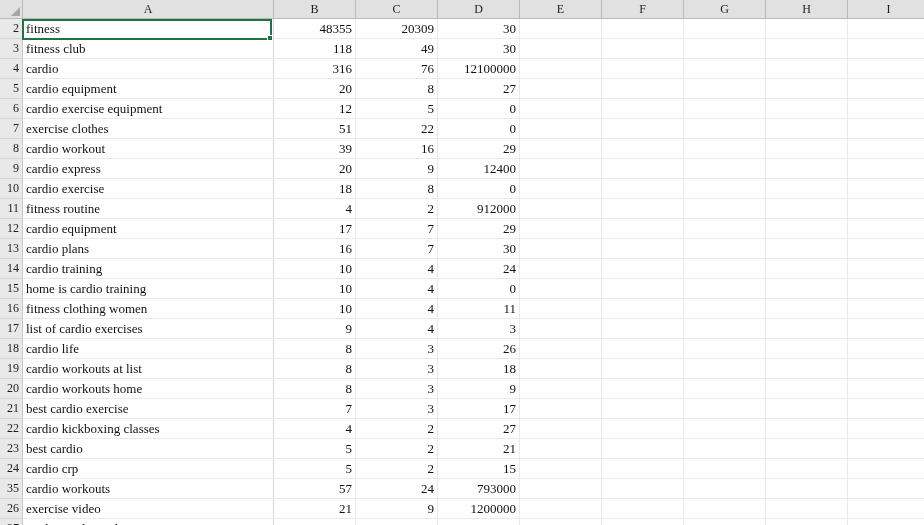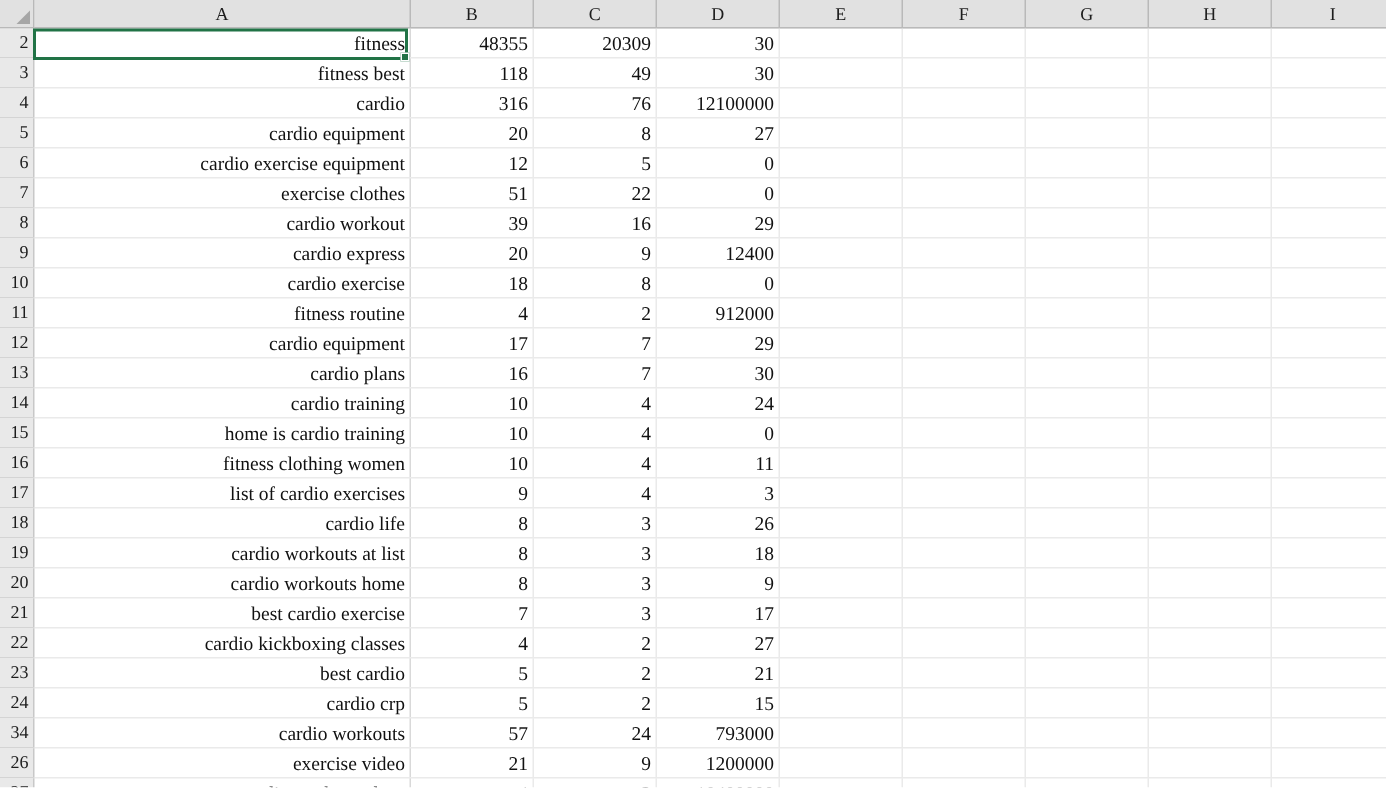--- a/index.html
+++ b/index.html
@@ -90,21 +90,21 @@
     border-right: 1px solid #eaeaea;
     border-bottom: 1px solid #eaeaea;
     font-size: 13px;
     color: #111111;
     line-height: 19px;
     white-space: nowrap;
     overflow: hidden;
     background: #ffffff;
     font-family: "Liberation Serif", serif;
   }
-  td.cell.txt { text-align: right; }
+  td.cell.txt { text-align: left; }
   td.cell.num { text-align: right; }
   td.cell.blank { color: transparent; }
 
   td.c-a { width: 250px; border-right: 1px solid #d9d9d9; }
   td.c-b, td.c-c, td.c-d { width: 81px; }
   td.c-e, td.c-f, td.c-g, td.c-h { width: 81px; }
   td.c-i { width: 81px; border-right: none; }
 
   th.h-a { width: 250px; }
   th.h-b, th.h-c, th.h-d,
@@ -164,21 +164,21 @@
           <td class="cell c-c num">20309</td>
           <td class="cell c-d num">30</td>
           <td class="cell c-e num blank"></td>
           <td class="cell c-f num blank"></td>
           <td class="cell c-g num blank"></td>
           <td class="cell c-h num blank"></td>
           <td class="cell c-i num blank"></td>
         </tr>
         <tr>
           <td class="row-head">3</td>
-          <td class="cell c-a txt">fitness best</td>
+          <td class="cell c-a txt">fitness club</td>
           <td class="cell c-b num">118</td>
           <td class="cell c-c num">49</td>
           <td class="cell c-d num">30</td>
           <td class="cell c-e num blank"></td>
           <td class="cell c-f num blank"></td>
           <td class="cell c-g num blank"></td>
           <td class="cell c-h num blank"></td>
           <td class="cell c-i num blank"></td>
         </tr>
         <tr>
@@ -427,21 +427,21 @@
           <td class="cell c-b num">5</td>
           <td class="cell c-c num">2</td>
           <td class="cell c-d num">15</td>
           <td class="cell c-e num blank"></td>
           <td class="cell c-f num blank"></td>
           <td class="cell c-g num blank"></td>
           <td class="cell c-h num blank"></td>
           <td class="cell c-i num blank"></td>
         </tr>
         <tr>
-          <td class="row-head">34</td>
+          <td class="row-head">35</td>
           <td class="cell c-a txt">cardio workouts</td>
           <td class="cell c-b num">57</td>
           <td class="cell c-c num">24</td>
           <td class="cell c-d num">793000</td>
           <td class="cell c-e num blank"></td>
           <td class="cell c-f num blank"></td>
           <td class="cell c-g num blank"></td>
           <td class="cell c-h num blank"></td>
           <td class="cell c-i num blank"></td>
         </tr>

